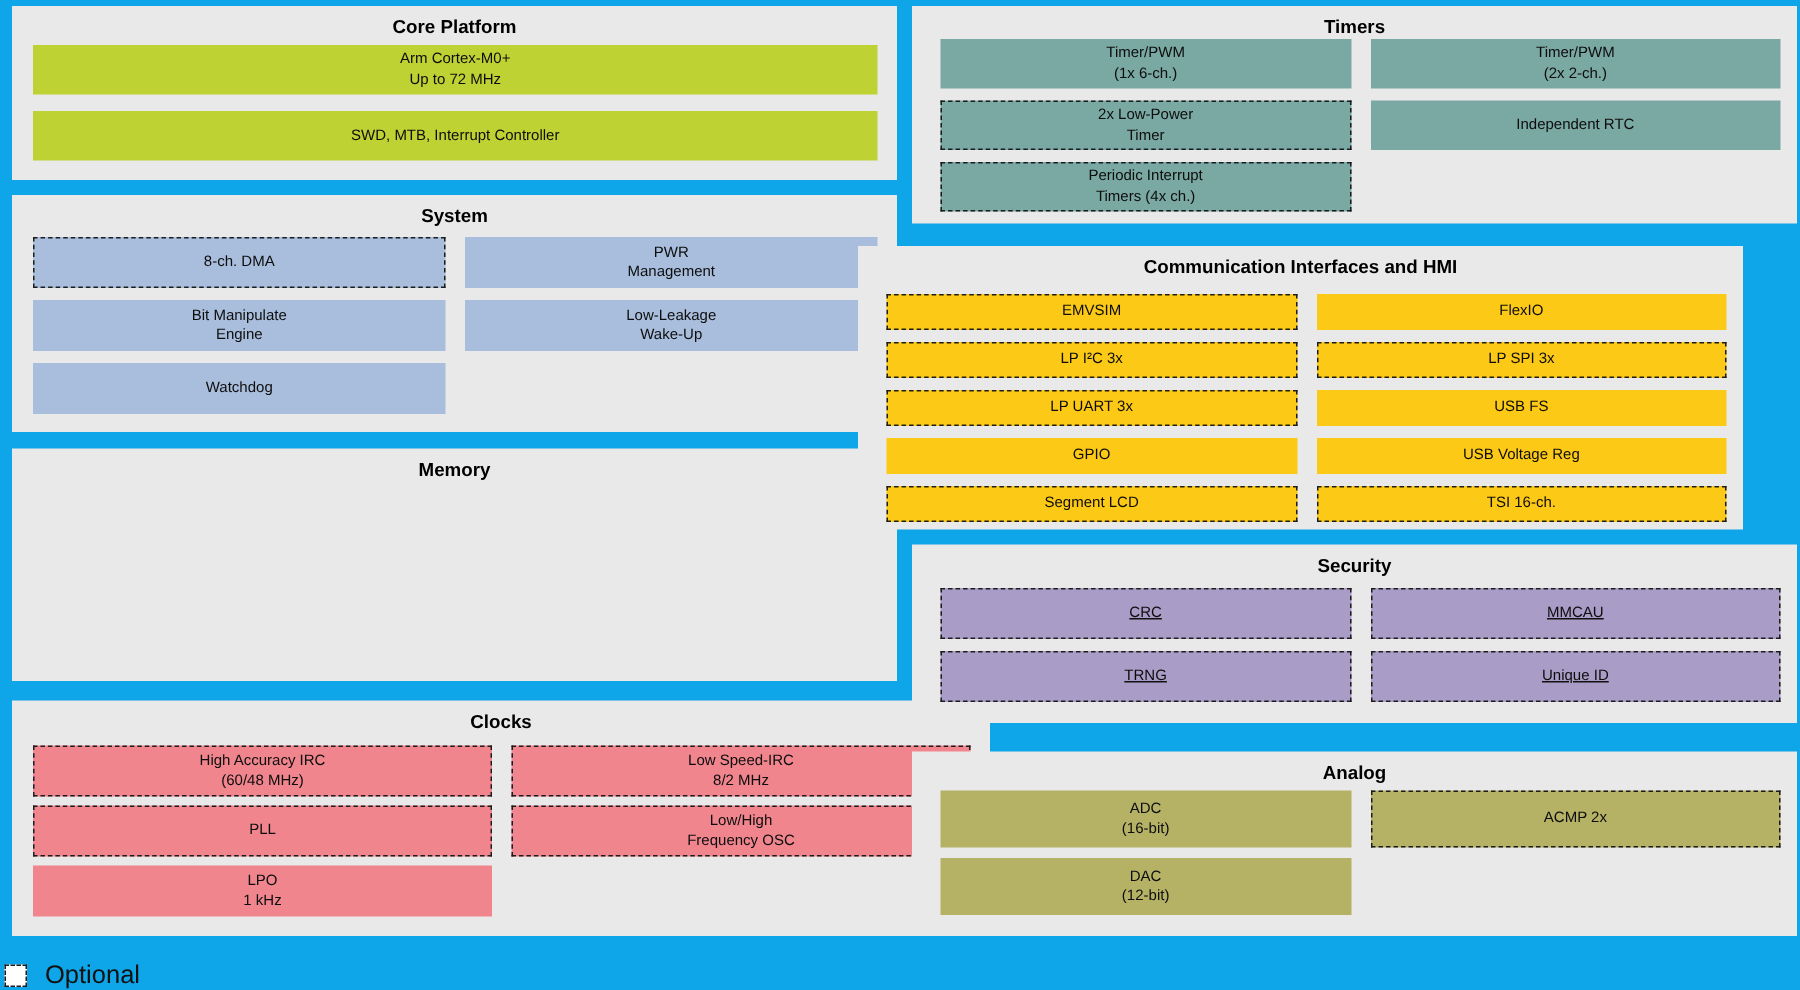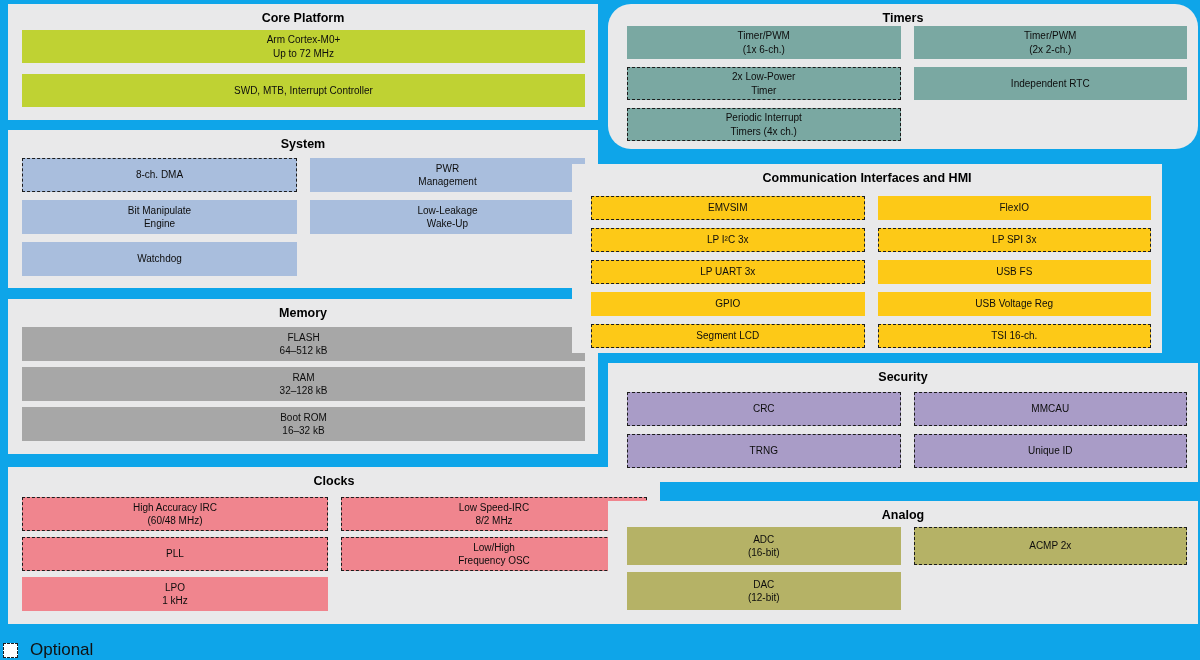--- a/index.html
+++ b/index.html
@@ -32,32 +32,32 @@
   .c-teal   { background:#7aa8a2; }
   .c-yellow { background:#fdc917; }
   .c-purple { background:#a99cc7; }
   .c-olive  { background:#b5b266; }
 
   
   #p-core     { left:8px;   top:4px;   width:590px; height:116px; }
   #p-system   { left:8px;   top:130px; width:590px; height:158px; }
   #p-memory   { left:8px;   top:299px; width:590px; height:155px; }
   #p-clocks   { left:8px;   top:467px; width:652px; height:157px; }
-  #p-timers   { left:608px; top:4px;   width:590px; height:145px;border-radius:23px; }
+  #p-timers   { left:608px; top:4px;   width:590px; height:145px; }
   #p-comm     { left:572px; top:164px; width:590px; height:189px; }
   #p-security { left:608px; top:363px; width:590px; height:119px; }
   #p-analog   { left:608px; top:501px; width:590px; height:123px; }
 
   #p-core .grid     { grid-auto-rows:33px; row-gap:11px; margin-top:4px; }
   #p-system .grid   { grid-auto-rows:34px; row-gap:8px;  margin-top:6px; }
   #p-memory .grid   { grid-auto-rows:34px; row-gap:6px;  margin-top:6px; }
   #p-clocks .grid   { grid-auto-rows:34px; row-gap:6px;  margin-top:8px; }
   #p-timers .grid   { grid-auto-rows:33px; row-gap:8px;  margin-top:0px; }
   #p-comm .grid     { grid-auto-rows:24px; row-gap:8px;  margin-top:10px; }
-  #p-security .grid { grid-auto-rows:34px; row-gap:8px;  margin-top:7px; }
+  #p-security .grid { grid-auto-rows:34px; row-gap:8px;  margin-top:7px;text-decoration:underline; }
   #p-analog .grid   { grid-auto-rows:38px; row-gap:7px;  margin-top:4px; }
 
   .legend {
     position:absolute; left:3px; top:640px;
     display:flex; align-items:center;
   }
   .legend-box {
     width:15px; height:15px; background:#ffffff;
     border:1px dashed #1c1c1c; box-sizing:border-box;
   }
@@ -100,34 +100,20 @@
         <span>Wake-Up</span>
       </div>
       <div class="block c-blue">
         <span>Watchdog</span>
       </div>
     </div>
   </div>
 
   <div class="panel" id="p-memory">
     <div class="panel-title">Memory</div>
-    <div class="grid one">
-      <div class="block c-gray">
-        <span>FLASH</span>
-        <span>64–512 kB</span>
-      </div>
-      <div class="block c-gray">
-        <span>RAM</span>
-        <span>32–128 kB</span>
-      </div>
-      <div class="block c-gray">
-        <span>Boot ROM</span>
-        <span>16–32 kB</span>
-      </div>
-    </div>
   </div>
 
   <div class="panel" id="p-clocks">
     <div class="panel-title">Clocks</div>
     <div class="grid two">
       <div class="block c-red optional">
         <span>High Accuracy IRC</span>
         <span>(60/48 MHz)</span>
       </div>
       <div class="block c-red optional">

